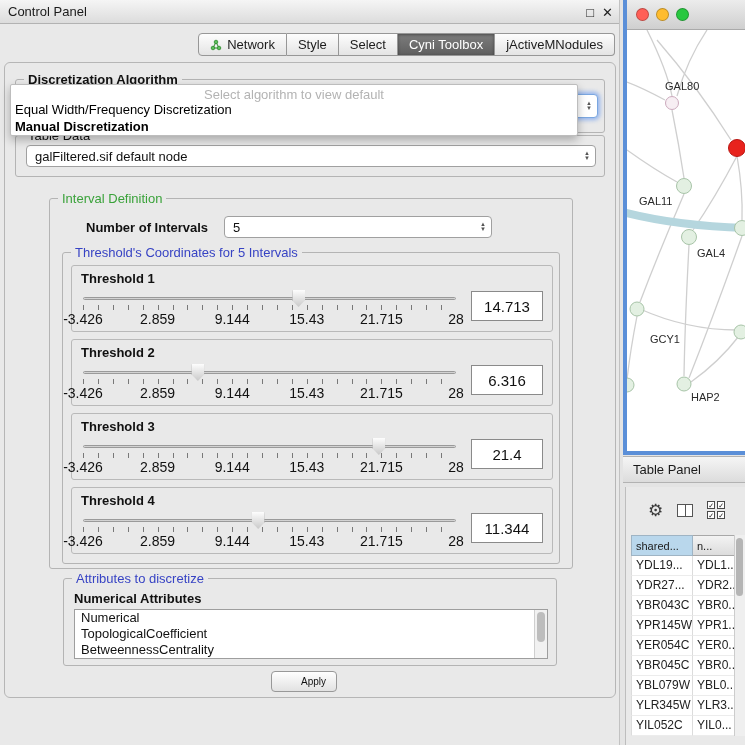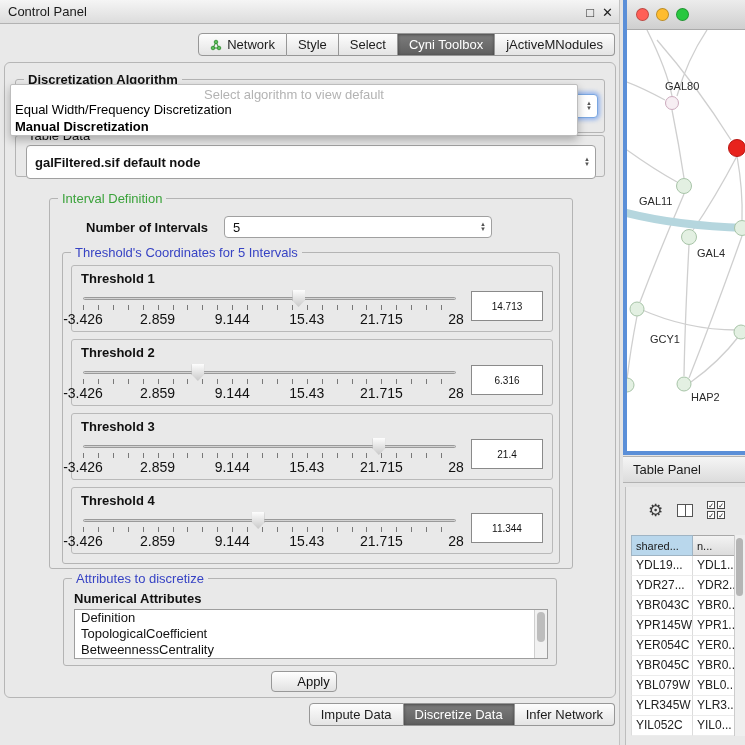--- a/index.html
+++ b/index.html
@@ -61,35 +61,35 @@
     background:linear-gradient(#bdbdbd,#e8e8e8); border:1px solid #9a9a9a; border-radius:2px; }
   .thumb { position:absolute; top:2px; width:13px; height:17px; transform:translateX(-50%);
     background:linear-gradient(#fdfdfd,#c9c9c9);
     clip-path:polygon(0 0,100% 0,100% 60%,50% 100%,0 60%);
     filter:drop-shadow(0 0 1px #777); }
   .ticks { position:absolute; left:2px; right:2px; top:17px; height:5px;
     background:repeating-linear-gradient(90deg,#787878 0,#787878 1px,transparent 1px,transparent 4%); }
   .tick-labels { position:absolute; left:2px; right:2px; top:23px; height:12px; }
   .tick-labels span { position:absolute; transform:translateX(-50%); font-size:14px; color:#111; white-space:nowrap; }
   .th-value { width:72px; height:30px; background:#fff; border:1px solid #8a8a8a;
-    display:flex; align-items:center; justify-content:center; font-size:10px; color:#111; }
+    display:flex; align-items:center; justify-content:center; font-size:15px; color:#111; }
 
   
   .attr-label { position:absolute; left:10px; top:12px; font-weight:bold; font-size:13px; color:#111; }
   .listbox { position:absolute; left:10px; top:30px; width:474px; height:50px; background:#fff;
     border:1px solid #9e9e9e; overflow:hidden; }
   .list-item { font-size:13px; color:#111; line-height:16px; padding-left:6px; white-space:nowrap; }
   .vscroll { position:absolute; right:0; top:0; bottom:0; width:13px; background:#f1f1f1;
     border-left:1px solid #cfcfcf; }
   .vscroll .vthumb { position:absolute; left:2px; top:2px; width:8px; height:30px;
     background:#bdbdbd; border-radius:4px; }
 
   .apply-btn { position:absolute; left:266px; top:608px; width:66px; height:21px;
     background:linear-gradient(#fefefe,#e2e2e2); border:1px solid #989898; border-radius:4px;
-    font-size:13px; color:#111; display:flex; align-items:center; justify-content:center;padding-left:19px; }
+    font-size:10px; color:#111; display:flex; align-items:center; justify-content:center;padding-left:19px; }
 
   
   .net-window { position:absolute; left:623px; top:0; width:122px; height:455px;
     border-left:4px solid #5b8fd8; border-bottom:4px solid #5b8fd8; background:#fff; }
   .net-titlebar { position:absolute; left:0; top:0; right:0; height:30px;
     background:linear-gradient(#ececec,#cfcfcf); border-bottom:1px solid #aaa;
     display:flex; align-items:center; gap:7px; padding-left:9px; }
   .light { width:13px; height:13px; border-radius:50%; border:1px solid rgba(0,0,0,.25); }
   .net-canvas { position:absolute; left:0; top:30px; width:118px; height:421px; }
   .net-label { position:absolute; font-size:11px; color:#2a2a2a; white-space:nowrap; }
@@ -169,21 +169,21 @@
 
       <div class="fieldset" style="left:10px; top:16px; width:590px; height:54px;">
         <span class="legend bold">Discretization Algorithm</span>
         <div class="combo focusring" style="left:8px; top:14px; width:574px; height:24px;">
           <span class="arrows">▲<br>▼</span>
         </div>
       </div>
 
       <div class="fieldset" style="left:10px; top:72px; width:590px; height:42px;">
         <span class="legend">Table Data</span>
-        <div class="combo" style="left:10px; top:9px; width:570px; height:34px;font-weight:bold;">
+        <div class="combo" style="left:10px; top:9px; width:570px; height:22px;">
           <span>galFiltered.sif default node</span>
           <span class="arrows">▲<br>▼</span>
         </div>
       </div>
 
       <div class="fieldset" style="left:44px; top:135px; width:524px; height:371px;">
         <span class="legend green">Interval Definition</span>
 
         <div style="position:absolute; left:36px; top:21px; font-size:13px; font-weight:bold; color:#111;">Number of Intervals</div>
         <div class="combo" style="left:174px; top:17px; width:268px; height:22px;">
@@ -274,43 +274,32 @@
             </div>
           </div>
 
         </div>
       </div>
 
       <div class="fieldset" style="left:58px; top:515px; width:494px; height:88px;">
         <span class="legend blue">Attributes to discretize</span>
         <div class="attr-label">Numerical Attributes</div>
         <div class="listbox">
-          <div class="list-item">Definition</div>
+          <div class="list-item">Numerical</div>
           <div class="list-item">TopologicalCoefficient</div>
           <div class="list-item">BetweennessCentrality</div>
           <div class="vscroll">
             <div class="vthumb"></div>
           </div>
         </div>
       </div>
 
       <div class="apply-btn">Apply</div>
     </div>
 
-    <div class="tabbar bottom">
-      <div class="seg">
-        <span>Impute Data</span>
-      </div>
-      <div class="seg active">
-        <span>Discretize Data</span>
-      </div>
-      <div class="seg">
-        <span>Infer Network</span>
-      </div>
-    </div>
 
     <div class="popup">
       <div class="popup-prompt">Select algorithm to view default</div>
       <div class="popup-opt">Equal Width/Frequency Discretization</div>
       <div class="popup-opt first">Manual Discretization</div>
     </div>
   </div>
 
   <div class="net-window">
     <div class="net-titlebar">

